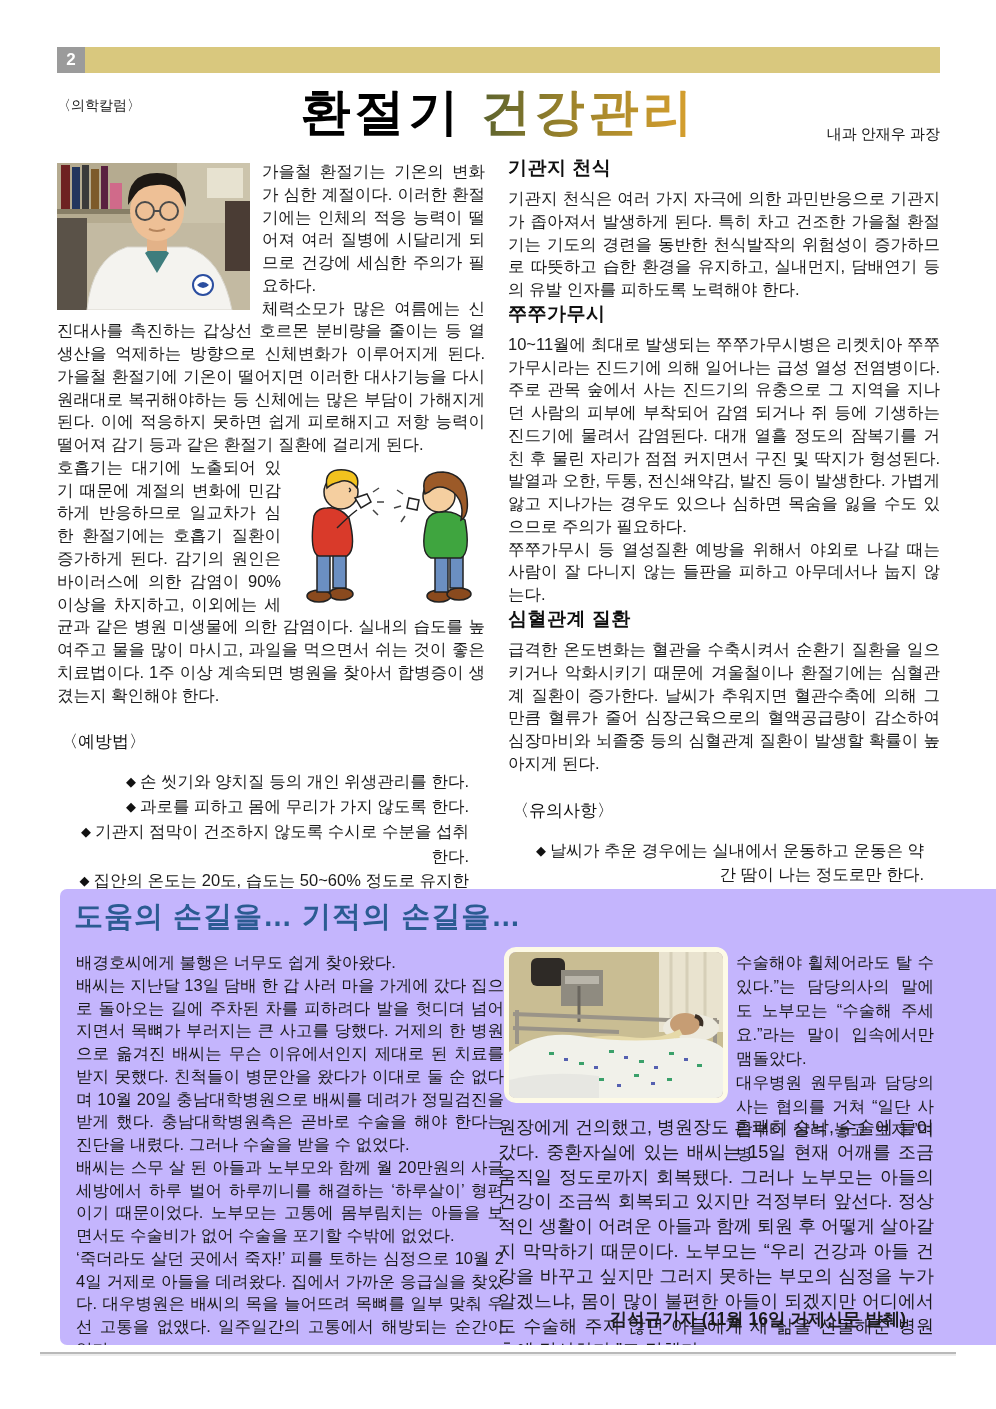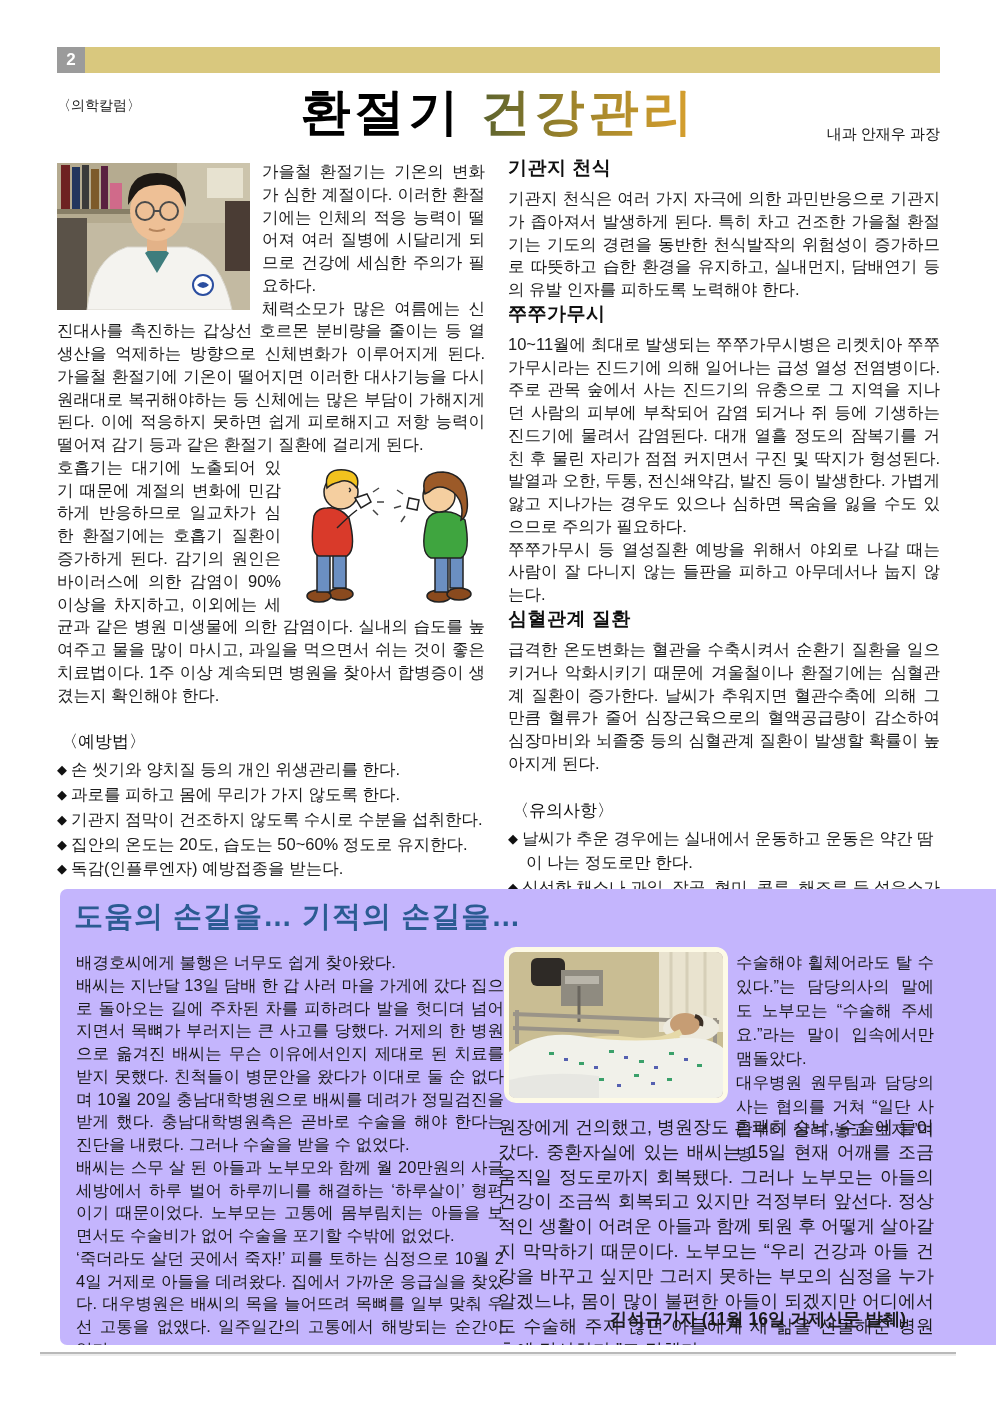--- a/index.html
+++ b/index.html
@@ -25,21 +25,21 @@
   p.body{margin:0;font-size:16.5px;line-height:1.38;text-align:justify;word-break:break-all;white-space:pre-line;color:#1b1b1b;}
   h3.sec{margin:0 0 6px 0;font-size:19px;font-weight:bold;color:#0f0f0f;letter-spacing:0.5px;}
   .sec-gap{margin-top:22px;}
   .clearfix::after{content:"";display:block;clear:both;}
 
   .doctor-photo{float:left;width:193px;height:147px;margin:3px 12px 6px 0;}
   .cartoon{float:right;width:196px;height:148px;margin:2px 0 4px 8px;}
 
   .list-block{margin-top:24px;}
   .list-title{font-size:17px;margin:0 0 4px 4px;color:#111;}
-  .plist{margin:0;padding:0;list-style:none;}
+  .plist{margin:16px;padding:0;list-style:none;text-align:right;}
   .plist li{font-size:16.5px;line-height:1.5;padding-left:18px;text-indent:-18px;word-break:break-all;}
   .plist .blt{color:#111;margin-right:4px;font-size:13px;vertical-align:1px;}
 
   
   .story{position:absolute;left:60px;top:889px;width:952px;height:456px;background:#c4b5fd;overflow:hidden;border-radius:7px;}
   .story-title{position:absolute;left:14px;top:8px;font-size:29px;font-weight:bold;letter-spacing:1px;color:#2b5b92;}
   .story-left{position:absolute;left:16px;top:62px;width:428px;font-size:16.5px;line-height:1.38;text-align:justify;word-break:break-all;white-space:pre-line;}
   .story-photo{position:absolute;left:444px;top:58px;width:224px;height:156px;}
   .story-photo svg{border-radius:12px;border:5px solid #fdfae6;display:block;}
   .story-narrow{position:absolute;left:676px;top:62px;width:198px;font-size:16.5px;line-height:1.45;text-align:justify;word-break:break-all;white-space:pre-line;}

